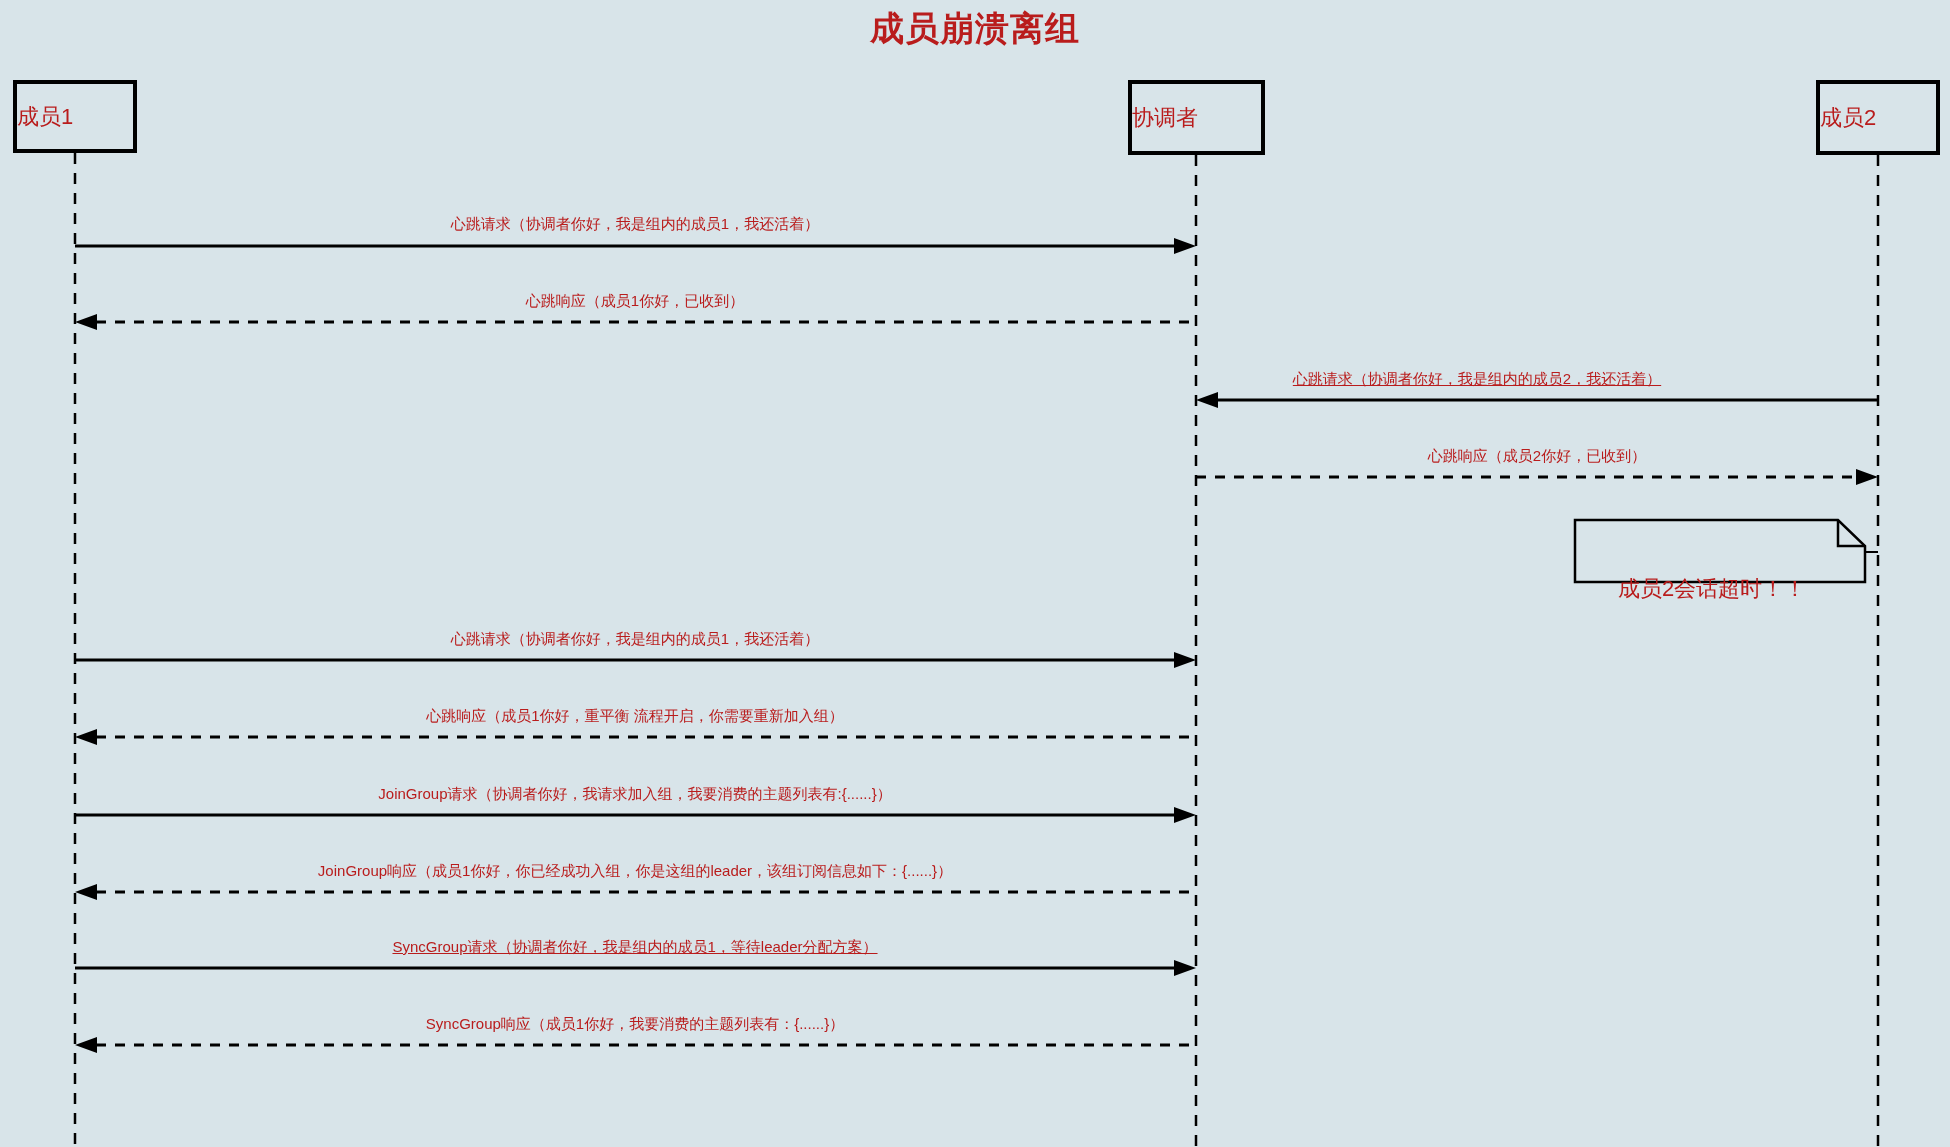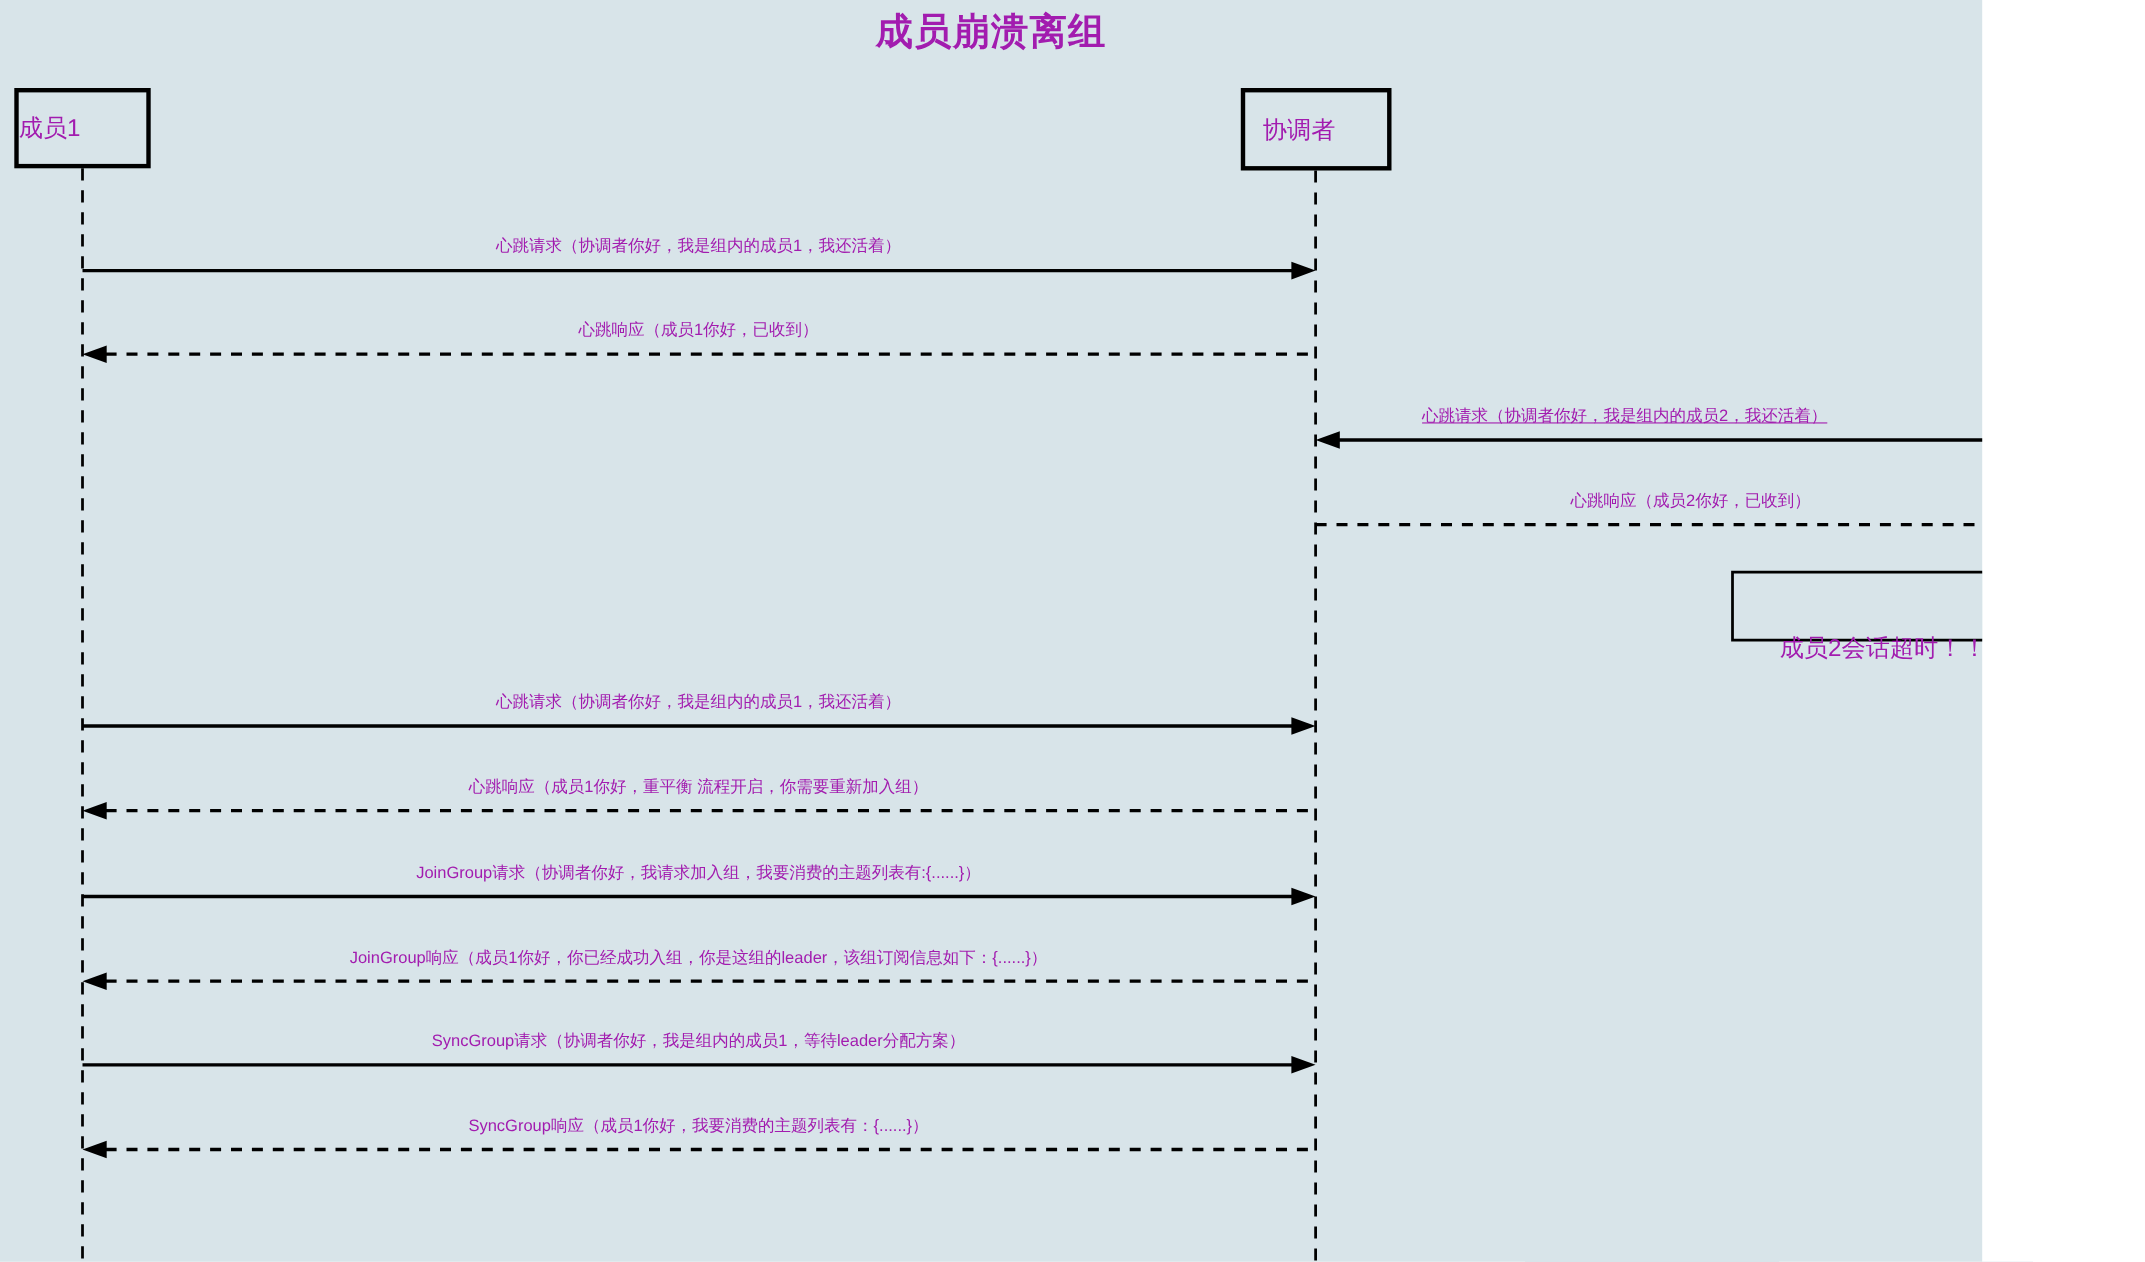--- a/index.html
+++ b/index.html
@@ -1,22 +1,22 @@
 <!DOCTYPE html>
 <html><head>
 <meta charset="utf-8">
 <style>
   html, body { margin: 0; padding: 0; }
   .canvas {
     position: relative;
-    width: 1802px;
+    width: 1950px;
     height: 1147px;
     background: #d8e4e9;
     font-family: "Liberation Sans", sans-serif;
-    color: #a21caf;
+    color: #b91c1c;
     overflow: hidden;
   }
   .diagram-title {
     position: absolute;
     top: 6px;
     left: 0;
     width: 100%;
     text-align: center;
     font-size: 34px;
     font-weight: 600;
@@ -25,21 +25,21 @@
   .actor {
     position: absolute;
     box-sizing: border-box;
     border: 4px solid #000;
     display: flex;
     align-items: center;
     font-size: 22px;
     background: transparent;
   }
   #actor-member1     { left: 13px;   top: 80px; width: 124px; height: 73px; }
-  #actor-coordinator { left: 1128px; top: 80px; width: 137px; height: 75px; padding-left: 16px; }
+  #actor-coordinator { left: 1128px; top: 80px; width: 137px; height: 75px; }
   #actor-member2     { left: 1816px; top: 80px; width: 124px; height: 75px; }
   .svg-layer {
     position: absolute;
     left: 0; top: 0;
     width: 1950px;
     height: 1147px;
   }
   .msg-label {
     position: absolute;
     transform: translateX(-50%);
@@ -136,18 +136,18 @@
   </div>
 
   <div class="msg-label" style="left:635px;  top:212px;">心跳请求（协调者你好，我是组内的成员1，我还活着）</div>
   <div class="msg-label" style="left:635px;  top:289px;">心跳响应（成员1你好，已收到）</div>
   <div class="msg-label" style="left:1477px; top:367px;text-decoration:underline;">心跳请求（协调者你好，我是组内的成员2，我还活着）</div>
   <div class="msg-label" style="left:1537px; top:444px;">心跳响应（成员2你好，已收到）</div>
   <div class="msg-label" style="left:635px;  top:627px;">心跳请求（协调者你好，我是组内的成员1，我还活着）</div>
   <div class="msg-label" style="left:635px;  top:704px;">心跳响应（成员1你好，重平衡 流程开启，你需要重新加入组）</div>
   <div class="msg-label" style="left:635px;  top:782px;text-align:right;">JoinGroup请求（协调者你好，我请求加入组，我要消费的主题列表有:{......}）</div>
   <div class="msg-label" style="left:635px;  top:859px;">JoinGroup响应（成员1你好，你已经成功入组，你是这组的leader，该组订阅信息如下：{......}）</div>
-  <div class="msg-label" style="left:635px;  top:935px;">SyncGroup请求（协调者你好，我是组内的成员1，等待leader分配方案）</div>
+  <div class="msg-label" style="left:635px;  top:935px;text-decoration:underline;">SyncGroup请求（协调者你好，我是组内的成员1，等待leader分配方案）</div>
   <div class="msg-label" style="left:635px;  top:1012px;">SyncGroup响应（成员1你好，我要消费的主题列表有：{......}）</div>
 
   <div class="note-text" style="left:1712px; top:538px;margin-top:38px;">成员2会话超时！！</div>
 
 </div>
 
 </body></html>

